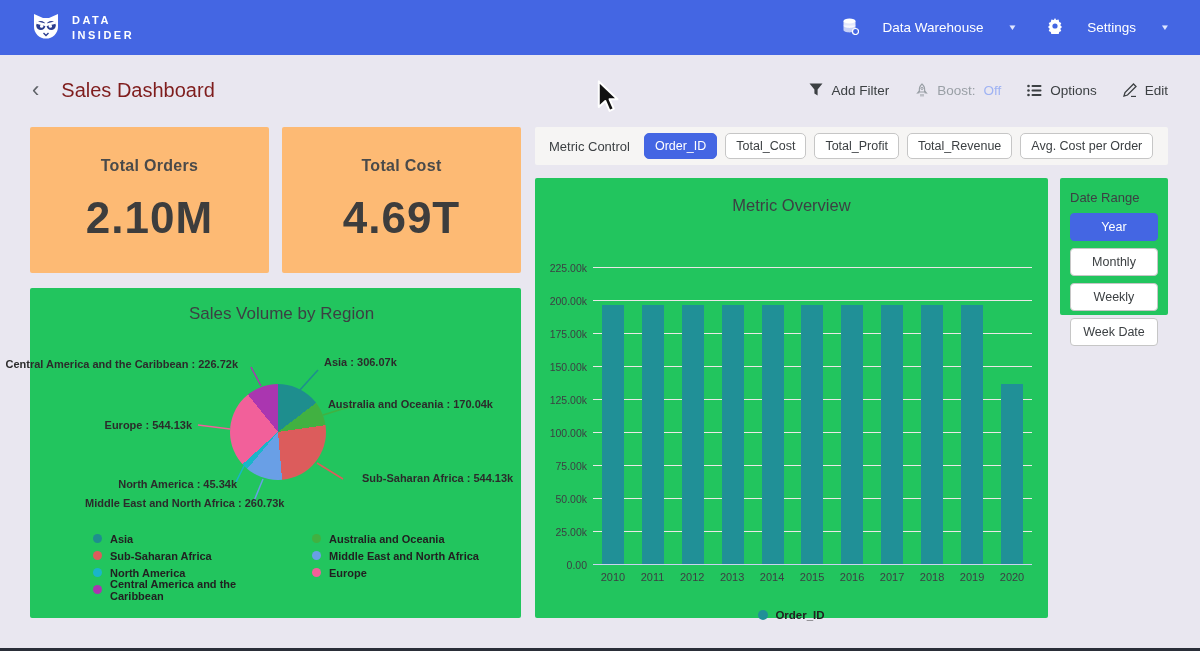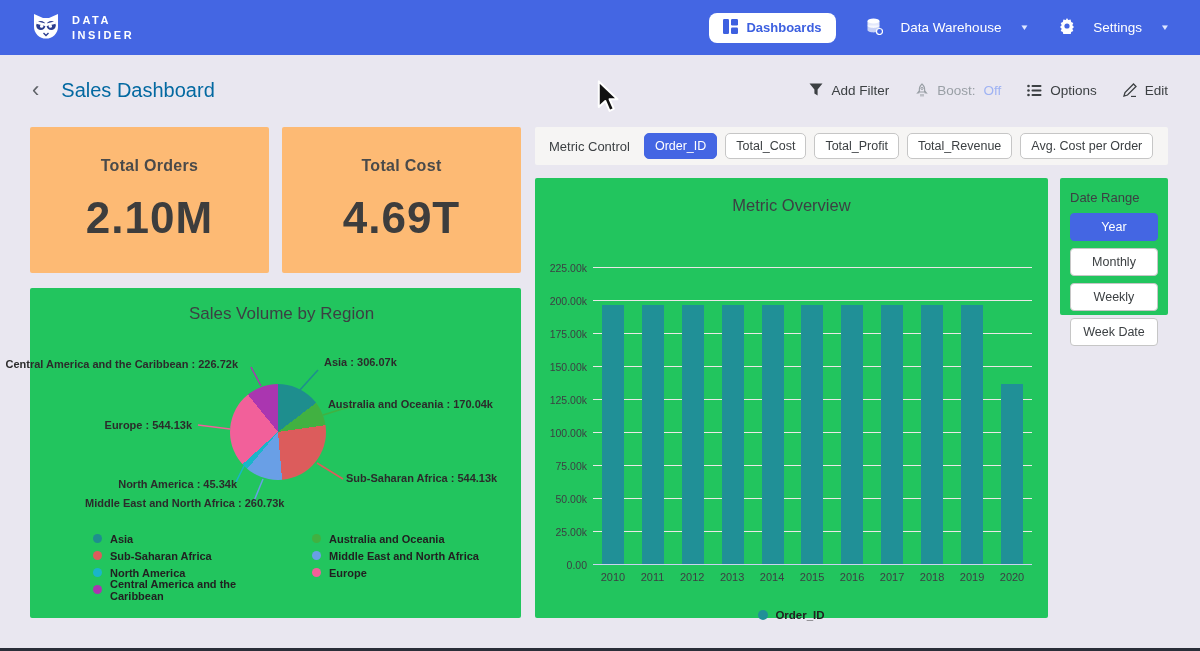--- a/index.html
+++ b/index.html
@@ -8,29 +8,29 @@
   #app { position:relative; width:1200px; height:651px; }
 
   
   .topnav { position:absolute; left:0; top:0; width:1200px; height:55px; background:#4466e3;
             display:flex; align-items:center; justify-content:space-between; padding:0 30px; }
   .brand { display:flex; align-items:center; gap:10px; }
   .brand-text { color:#fff; font-size:11px; font-weight:bold; letter-spacing:2.5px; line-height:1.35; }
   .nav-right { display:flex; align-items:center; gap:30px; }
   .nav-pill { background:#fff; color:#3d60e0; border:none; border-radius:8px; height:30px;
               display:flex; align-items:center; gap:8px; padding:0 14px; font-size:13px; font-weight:bold; cursor:pointer; }
-  .nav-item { display:flex; align-items:center; gap:18px; color:#fff; font-size:13.5px; cursor:pointer; }
+  .nav-item { display:flex; align-items:center; gap:24px; color:#fff; font-size:13.5px; cursor:pointer; }
   .chev { font-size:10px; color:#dfe6ff; transform:scaleY(.8); }
 
   
   .page-header { position:absolute; left:0; top:66px; width:1200px; height:48px;
                  display:flex; align-items:center; justify-content:space-between; padding:0 32px; }
   .ph-left { display:flex; align-items:center; gap:22px; }
   .back-arrow { font-size:22px; color:#5f6368; cursor:pointer; line-height:1; }
-  .page-title { font-size:20px; color:#0369a1; font-weight:500; }
+  .page-title { font-size:20px; color:#7f1d1d; font-weight:500; }
   .ph-actions { display:flex; align-items:center; gap:26px; }
   .action { display:flex; align-items:center; gap:8px; font-size:13.5px; color:#3c4043; cursor:pointer; }
   .action svg { display:block; }
   .boost-label { color:#9aa0a6; }
   .boost-state { color:#9fb3f3; }
 
   
   .panel { position:absolute; background:#22c55e; border-radius:2px; }
   .kpi-row { position:absolute; left:30px; top:127px; width:491px; height:146px; display:flex; gap:13px; }
   .kpi-card { flex:1; background:#fdba74; border-radius:2px; display:flex; flex-direction:column;
@@ -105,30 +105,20 @@
           <path d="M6.5 12.5 L16 15 L25.5 12.5" stroke="#ffffff" stroke-width="2.4" fill="none"></path>
           <path d="M13.5 23 L16 25.5 L18.5 23" stroke="#2c3e8f" stroke-width="1.4" fill="#fff"></path>
         </svg>
       </span>
       <div class="brand-text">
         <div>DATA</div>
         <div>INSIDER</div>
       </div>
     </div>
     <div class="nav-right">
-      <button class="nav-pill">
-        <span>
-          <svg width="15" height="15" viewBox="0 0 15 15">
-              <rect x="0" y="0" width="6" height="15" rx="1.2" fill="#3d60e0"></rect>
-              <rect x="8" y="0" width="7" height="6.5" rx="1.2" fill="#3d60e0"></rect>
-              <rect x="8" y="8.5" width="7" height="6.5" rx="1.2" fill="#3d60e0"></rect>
-            </svg>
-        </span>
-        <span>Dashboards</span>
-      </button>
       <div class="nav-item">
         <span>
           <svg width="17" height="17" viewBox="0 0 17 17">
               <ellipse cx="7.5" cy="3" rx="6" ry="2.4" fill="#fff"></ellipse>
               <path d="M1.5 3 v4.5 c0 1.3 2.7 2.4 6 2.4 s6-1.1 6-2.4 V3" fill="#fff" opacity=".85"></path>
               <path d="M1.5 7.5 v4.5 c0 1.3 2.7 2.4 6 2.4 s6-1.1 6-2.4 V7.5" fill="#fff" opacity=".7"></path>
               <circle cx="13.5" cy="13.5" r="3" fill="#4466e3" stroke="#fff" stroke-width="1.2"></circle>
             </svg>
         </span>
         <span>Data Warehouse</span>
@@ -296,21 +286,21 @@
         <polyline points="293,127 325,117" fill="none" stroke-width="1.5" stroke="#41b141"></polyline>
         <polyline points="287,175 313,191" fill="none" stroke-width="1.5" stroke="#dc5c5c"></polyline>
         <polyline points="233,191 224,213" fill="none" stroke-width="1.5" stroke="#699fe6"></polyline>
         <polyline points="214,178 206,194" fill="none" stroke-width="1.5" stroke="#1ab5c9"></polyline>
         <polyline points="200,141 168,137" fill="none" stroke-width="1.5" stroke="#f2609a"></polyline>
         <polyline points="231,98 221,79" fill="none" stroke-width="1.5" stroke="#aa36b0"></polyline>
       </svg>
       <div class="pie-circle" id="pie" style="background: conic-gradient(rgb(30, 142, 142) 0deg, rgb(30, 142, 142) 52.5402deg, rgb(65, 177, 65) 52.5402deg, rgb(65, 177, 65) 81.7294deg, rgb(220, 92, 92) 81.7294deg, rgb(220, 92, 92) 175.135deg, rgb(105, 159, 230) 175.135deg, rgb(105, 159, 230) 219.892deg, rgb(26, 181, 201) 219.892deg, rgb(26, 181, 201) 227.675deg, rgb(242, 96, 154) 227.675deg, rgb(242, 96, 154) 321.081deg, rgb(170, 54, 176) 321.081deg, rgb(170, 54, 176) 360deg);"></div>
       <div class="pie-callout" style="left:294px; top:68px;">Asia : 306.07k</div>
       <div class="pie-callout" style="right:28px; top:110px;">Australia and Oceania : 170.04k</div>
-      <div class="pie-callout" style="left:316px; top:184px;">Sub-Saharan Africa : 544.13k</div>
+      <div class="pie-callout" style="left:332px; top:184px;">Sub-Saharan Africa : 544.13k</div>
       <div class="pie-callout" style="left:55px; top:209px;">Middle East and North Africa : 260.73k</div>
       <div class="pie-callout" style="right:284px; top:190px;">North America : 45.34k</div>
       <div class="pie-callout" style="right:329px; top:131px;">Europe : 544.13k</div>
       <div class="pie-callout" style="right:283px; top:70px;">Central America and the Caribbean : 226.72k</div>
       <div class="pie-legend">
         <ul class="legend-col1" id="pie-legend-col1">
             <li>
               <span class="dot" style="background: rgb(30, 142, 142);"></span>
               <span>Asia</span>
             </li>

